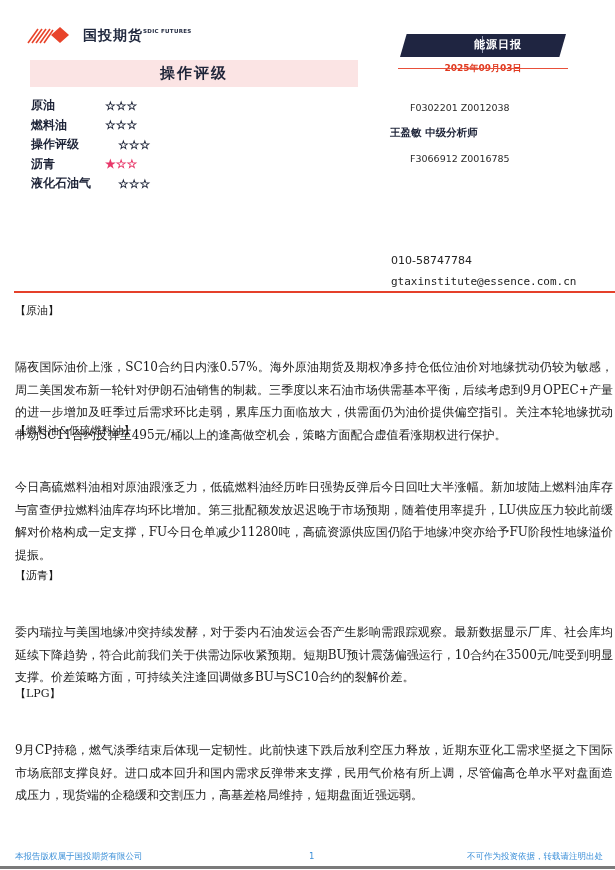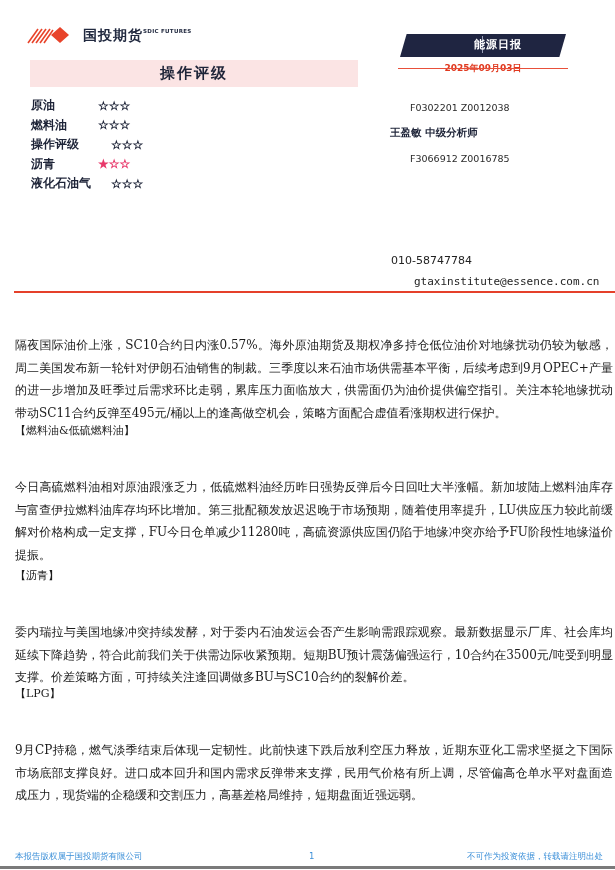--- a/index.html
+++ b/index.html
@@ -14,21 +14,21 @@
     .logo-cn { font-family: "DejaVu Sans", sans-serif; font-weight: bold; font-size: 14px; color: #222a40; letter-spacing: 1px; line-height: 15px; }
     .logo-en { font-family: "DejaVu Sans", sans-serif; font-weight: bold; font-size: 5.5px; color: #222a40; letter-spacing: 0.3px; line-height: 7px; }
 
     .rating-box {
       position: absolute; left: 30px; top: 60px; width: 328px; height: 27px;
       background: #fbe4e4; display: flex; align-items: center; justify-content: center;
     }
     .rating-title { font-size: 15px; font-weight: bold; color: #1e2438; letter-spacing: 2px; }
 
     .ratings { position: absolute; left: 31px; top: 96px; width: 270px; }
-    .rating-row { height: 19.5px; display: flex; align-items: center; font-size: 12px; font-weight: bold; color: #1e2438; }
+    .rating-row { height: 19.5px; display: flex; align-items: center; font-size: 12px; font-weight: bold; color: #1e2438; gap: 7px; }
     .rating-name { display: inline-block; }
     .stars { display: inline-flex; font-size: 12px; color: #1e2438; letter-spacing: 0; }
     .star-filled { color: #e8386a; }
 
     .banner {
       position: absolute; left: 400px; top: 22px; width: 166px; height: 23px; margin-top: 12px;
     }
     .banner-bg {
       position: absolute; left: 0; top: 0; width: 100%; height: 100%;
       background: #1f2541; clip-path: polygon(4% 0, 100% 0, 96% 100%, 0 100%);
@@ -36,21 +36,21 @@
     .banner-text { position: absolute; left: 0; right: 0; top: 0; height: 21px; line-height: 21px; text-align: center; color: #fff; font-size: 11px; font-weight: bold; letter-spacing: 1px; padding-left: 30px; }
     .banner-div { position: absolute; left: 82px; top: 2px; width: 1px; height: 17px; background: #9aa0b8; }
 
     .date { position: absolute; left: 398px; top: 54px; width: 170px; text-align: center; font-family: "DejaVu Sans", sans-serif; font-size: 9px; font-weight: bold; color: #e0391f; margin-top: 8px; }
     .date-line { position: absolute; left: 398px; top: 68px; width: 170px; height: 1px; background: #e8503a; }
 
     .analysts { position: absolute; left: 390px; top: 88px; width: 220px; }
     .an-name { font-size: 10.5px; font-weight: bold; color: #1e2438; height: 13px; line-height: 13px; }
     .an-id { font-family: "DejaVu Sans", sans-serif; font-size: 9.5px; color: #2a2a2a; height: 13px; line-height: 13px; margin-top: 13px; margin-bottom: 12px; padding-left: 20px; }
     .contact-phone { position: absolute; left: 391px; top: 254px; font-family: "DejaVu Sans", sans-serif; font-size: 11px; color: #222; }
-    .contact-email { position: absolute; left: 414px; top: 275px; font-family: "DejaVu Sans Mono", monospace; font-size: 11px; color: #222; text-align: center; }
+    .contact-email { position: absolute; left: 391px; top: 275px; font-family: "DejaVu Sans Mono", monospace; font-size: 11px; color: #222; text-align: center; }
 
     .red-rule { position: absolute; left: 14px; top: 291px; width: 601px; height: 2px; background: #e5402a; }
 
     .section { position: absolute; left: 15px; width: 598px; }
     .sec-title { font-size: 11px; color: #1a1a1a; height: 22px; line-height: 22px; }
     .sec-body { font-size: 12px; line-height: 22.5px; color: #1a1a1a; text-align: justify; margin-top: 34px; }
 
     .footer-rule { position: absolute; left: 0; top: 866px; width: 615px; height: 3px; background: #7a7a7a; }
     .footer { position: absolute; top: 851px; font-family: "DejaVu Sans", sans-serif; font-size: 8.5px; color: #3b8fd8; }
   </style>
@@ -118,20 +118,21 @@
   <div class="an-id">F0302201 Z0012038</div>
   <div class="an-name">王盈敏  中级分析师</div>
   <div class="an-id">F3066912 Z0016785</div>
 </div>
 <div class="contact-phone">010-58747784</div>
 <div class="contact-email">gtaxinstitute@essence.com.cn</div>
 
 <div class="red-rule"></div>
 
 <div class="section" style="top:300px">
+  <div class="sec-title">【原油】</div>
   <div class="sec-body">隔夜国际油价上涨，SC10合约日内涨0.57%。海外原油期货及期权净多持仓低位油价对地缘扰动仍较为敏感，周二美国发布新一轮针对伊朗石油销售的制裁。三季度以来石油市场供需基本平衡，后续考虑到9月OPEC+产量的进一步增加及旺季过后需求环比走弱，累库压力面临放大，供需面仍为油价提供偏空指引。关注本轮地缘扰动带动SC11合约反弹至495元/桶以上的逢高做空机会，策略方面配合虚值看涨期权进行保护。</div>
 </div>
 
 <div class="section" style="top:420px">
   <div class="sec-title">【燃料油&amp;低硫燃料油】</div>
   <div class="sec-body">今日高硫燃料油相对原油跟涨乏力，低硫燃料油经历昨日强势反弹后今日回吐大半涨幅。新加坡陆上燃料油库存与富查伊拉燃料油库存均环比增加。第三批配额发放迟迟晚于市场预期，随着使用率提升，LU供应压力较此前缓解对价格构成一定支撑，FU今日仓单减少11280吨，高硫资源供应国仍陷于地缘冲突亦给予FU阶段性地缘溢价提振。</div>
 </div>
 
 <div class="section" style="top:565px">
   <div class="sec-title">【沥青】</div>

